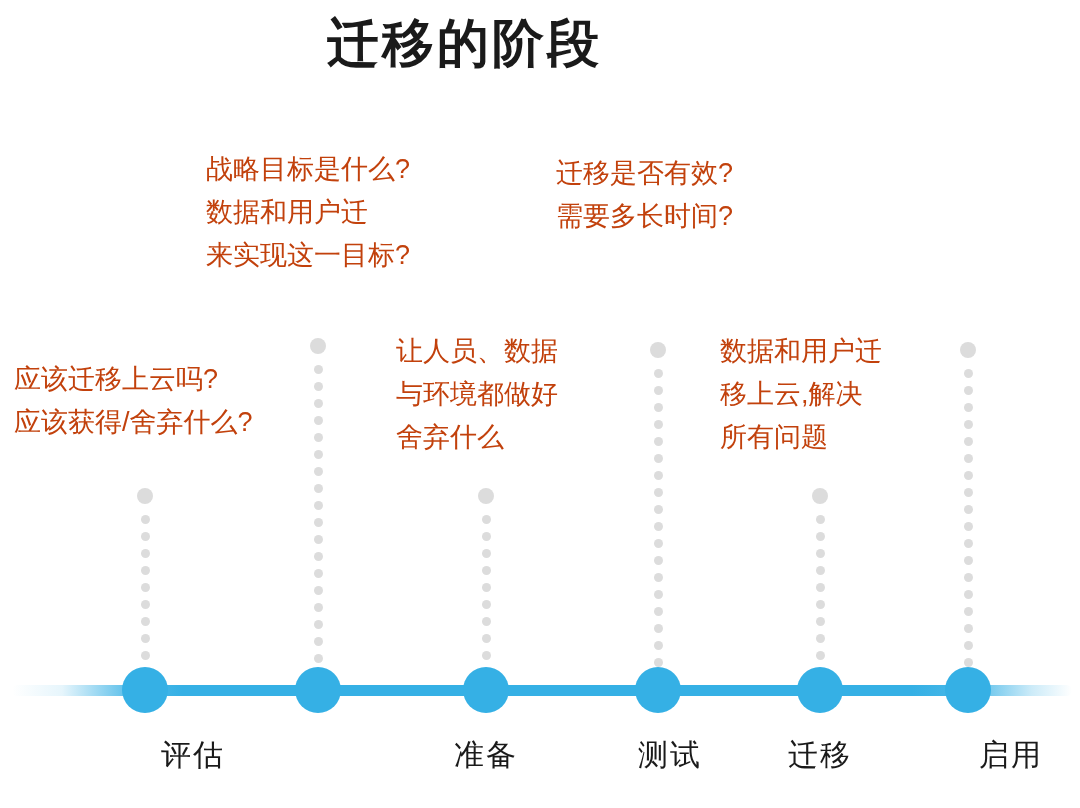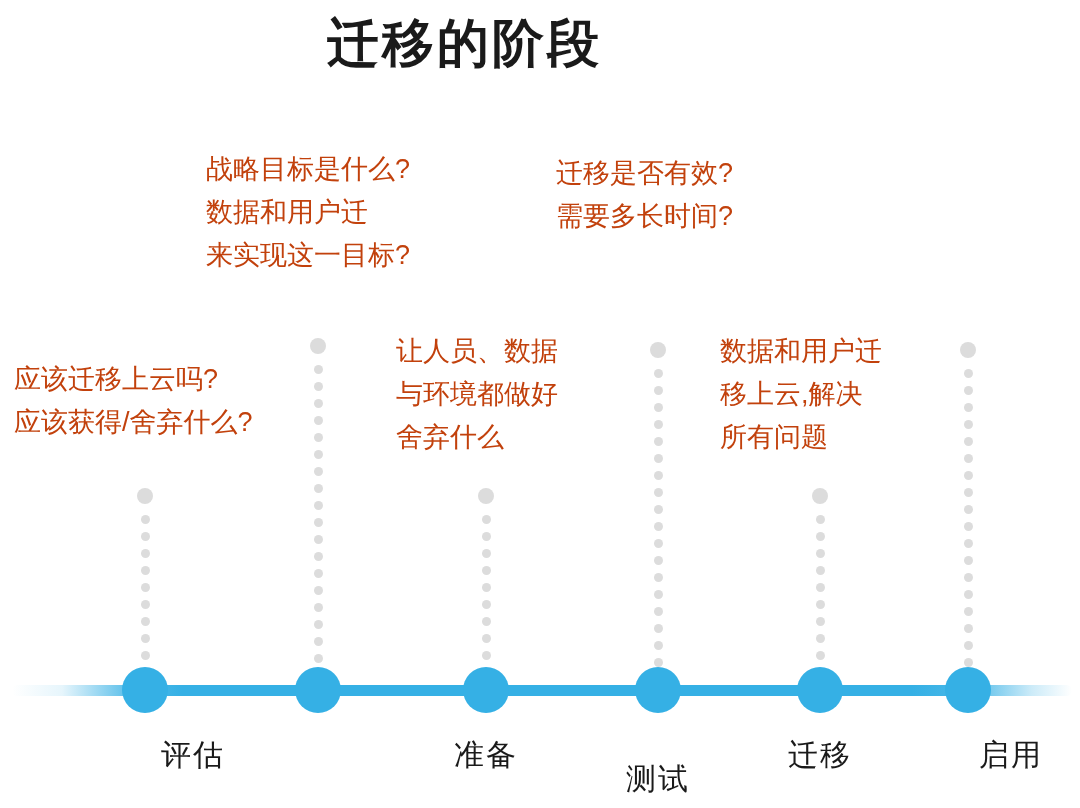--- a/index.html
+++ b/index.html
@@ -252,17 +252,17 @@
 
   <div class="node-dot" style="left:122px;"></div>
   <div class="node-dot" style="left:295px;"></div>
   <div class="node-dot" style="left:463px;"></div>
   <div class="node-dot" style="left:635px;"></div>
   <div class="node-dot" style="left:797px;"></div>
   <div class="node-dot" style="left:945px;"></div>
 
   <div class="node-label" style="left:65px;text-align:right;">评估</div>
   <div class="node-label" style="left:406px;">准备</div>
-  <div class="node-label" style="left:578px;margin-top:24px;">测试</div>
+  <div class="node-label" style="left:590px;">测试</div>
   <div class="node-label" style="left:740px;">迁移</div>
   <div class="node-label" style="left:931px;">启用</div>
 
 </div>
 
 </body></html>

